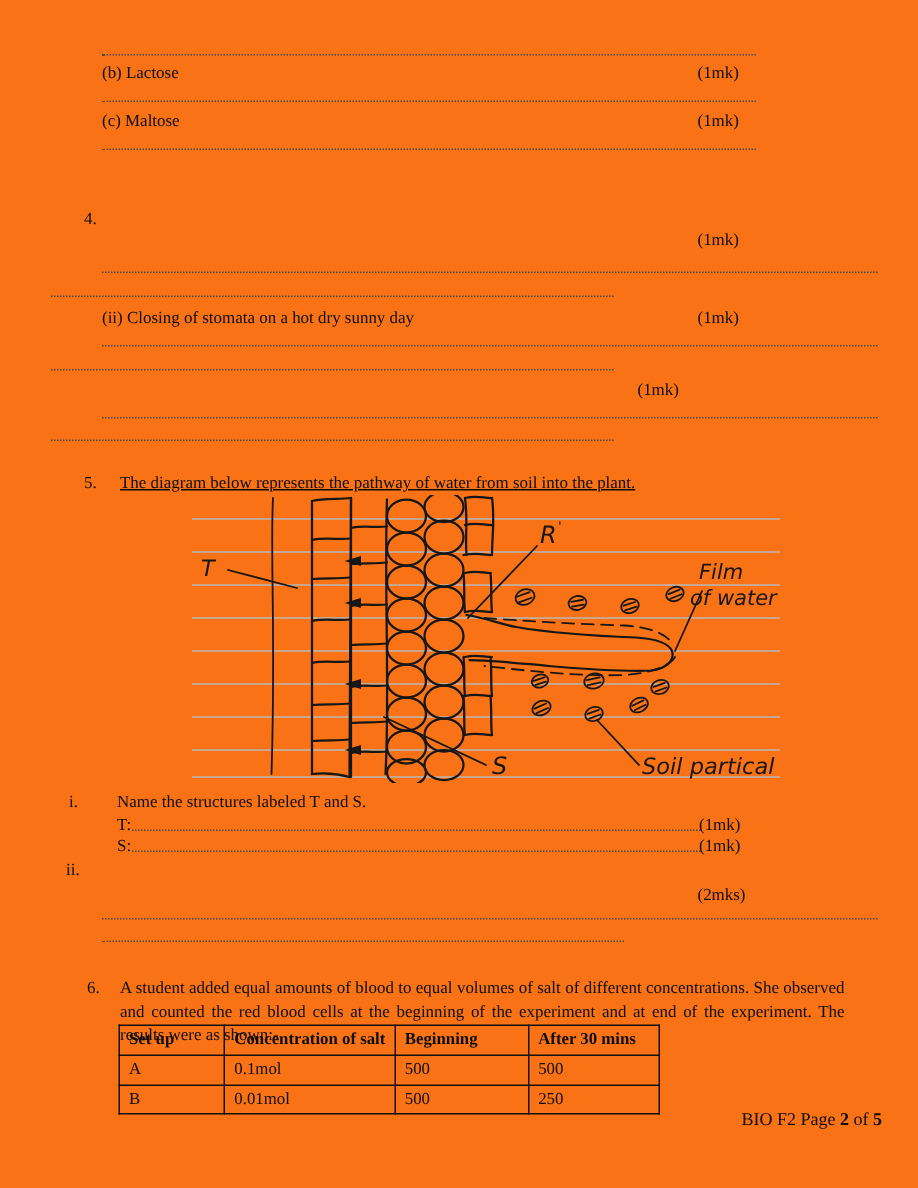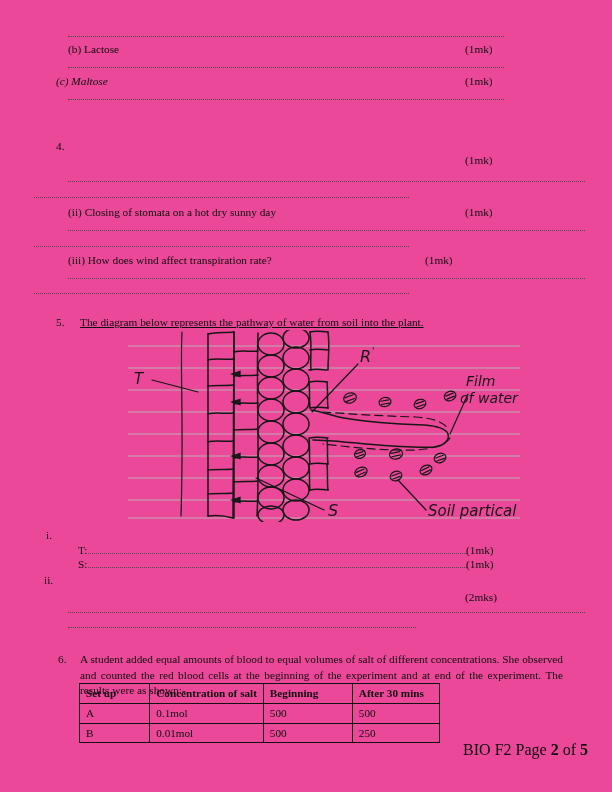--- a/index.html
+++ b/index.html
@@ -9,21 +9,21 @@
     background: #ffffff;
   }
   body {
     font-family: "Liberation Serif", "DejaVu Serif", serif;
     color: #0d0d0d;
   }
   .page {
     position: relative;
     width: 612px;
     height: 792px;
-    background: #ec4899;
+    background: #f97316;
     overflow: hidden;
     font-size: 11.3px;
     line-height: 1.32;
   }
 
   
   .dots {
     position: absolute;
     height: 1px;
     border-bottom: 1.3px dotted #4a4a4a;
@@ -90,21 +90,21 @@
   .col-setup   { width: 72px; }
   .col-conc    { width: 112px; }
   .col-begin   { width: 86px; }
   .col-after   { width: 91px; }
 
   
   .footer {
     position: absolute;
     right: 24px;
     top: 739px;
-    font-size: 16px;
+    font-size: 12px;
     white-space: nowrap;
   }
   .footer b { font-weight: bold; }
 
   
   .diagram {
     position: absolute;
     left: 128px;
     top: 330px;
     width: 392px;
@@ -116,36 +116,35 @@
 <body>
 
 <div class="page">
 
   <div class="dots" style="left:68px; top:35px; width:436px;"></div>
 
   <div class="txt" style="left:68px; top:42px;">(b) Lactose</div>
   <div class="marks" style="left:465px; top:42px;">(1mk)</div>
   <div class="dots" style="left:68px; top:66px; width:436px;"></div>
 
-  <div class="txt" style="left:56px; top:74px;font-style:italic;">(c) Maltose</div>
+  <div class="txt" style="left:68px; top:74px;">(c) Maltose</div>
   <div class="marks" style="left:465px; top:74px;">(1mk)</div>
   <div class="dots" style="left:68px; top:98px; width:436px;"></div>
 
   <div class="qnum" style="left:56px; top:139px;">4.</div>
 
   <div class="marks" style="left:465px; top:153px;">(1mk)</div>
   <div class="dots" style="left:68px; top:180px; width:517px;"></div>
   <div class="dots" style="left:34px; top:196px; width:375px;"></div>
 
   <div class="txt" style="left:68px; top:205px;">(ii) Closing of stomata on a hot dry sunny day</div>
   <div class="marks" style="left:465px; top:205px;">(1mk)</div>
   <div class="dots" style="left:68px; top:229px; width:517px;"></div>
   <div class="dots" style="left:34px; top:245px; width:375px;"></div>
 
-  <div class="txt" style="left:68px; top:253px;">(iii) How does wind affect transpiration rate?</div>
   <div class="marks" style="left:425px; top:253px;">(1mk)</div>
   <div class="dots" style="left:68px; top:277px; width:517px;"></div>
   <div class="dots" style="left:34px; top:292px; width:375px;"></div>
 
   <div class="qnum" style="left:56px; top:315px;">5.</div>
   <div class="txt" style="left:80px; top:315px;text-decoration:underline;">The diagram below represents the pathway of water from soil into the plant.</div>
 
   <div class="diagram">
     <svg width="392" height="192" viewBox="0 0 392 192" xmlns="http://www.w3.org/2000/svg">
       <defs>
@@ -310,20 +309,21 @@
 
       <path class="ink-t" d="M270,150 L298,180"></path>
       <text class="hand" x="300" y="186" font-size="15">Soil partical</text>
 
       <path class="ink-t" d="M128,148 L196,180"></path>
       <text class="hand" x="200" y="186" font-size="16">S</text>
     </svg>
   </div>
 
   <div class="qnum" style="left:46px; top:528px;">i.</div>
+  <div class="txt" style="left:78px; top:528px;">Name the structures labeled T and S.</div>
 
   <div class="txt" style="left:78px; top:543px;">T:</div>
   <div class="dots" style="left:88px; top:552px; width:379px;"></div>
   <div class="marks" style="left:466px; top:543px;">(1mk)</div>
 
   <div class="txt" style="left:78px; top:557px;">S:</div>
   <div class="dots" style="left:88px; top:566px; width:379px;"></div>
   <div class="marks" style="left:466px; top:557px;">(1mk)</div>
 
   <div class="qnum" style="left:44px; top:573px;">ii.</div>

